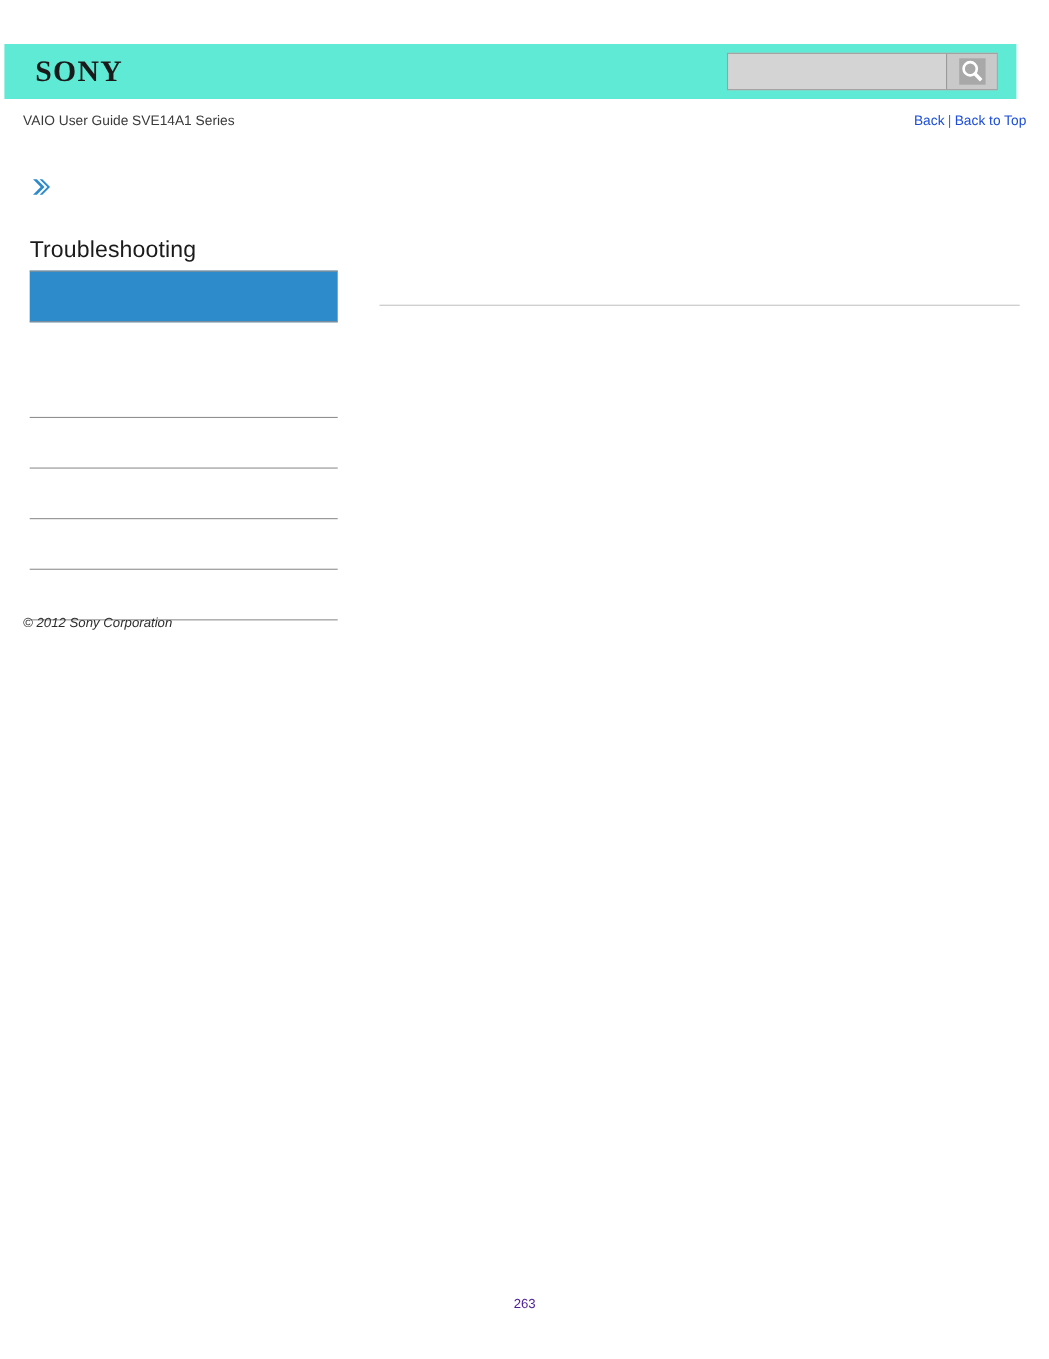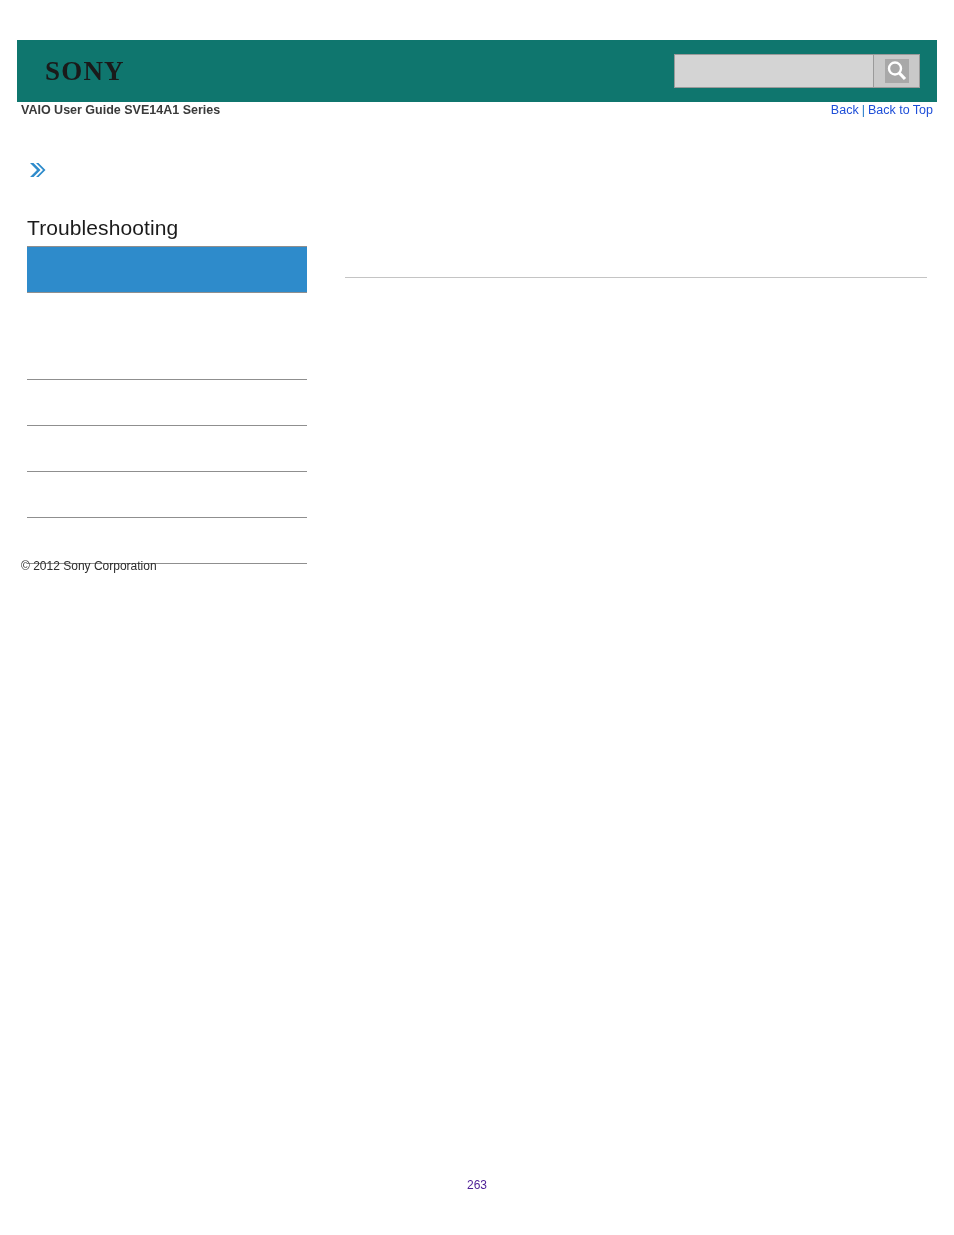--- a/index.html
+++ b/index.html
@@ -11,25 +11,25 @@
     width: 954px;
     height: 1235px;
     position: relative;
     font-family: "Liberation Sans", sans-serif;
     -webkit-font-smoothing: antialiased;
   }
 
   
   .header-bar {
     position: absolute;
-    left: 17px;
+    left: 4px;
     top: 40px;
     width: 920px;
-    height: 62px;
-    background: #0f766e;
+    height: 50px;
+    background: #5eead4;
     box-sizing: border-box;
   }
   .sony-logo {
     position: absolute;
     left: 28px;
     top: 50%;
     transform: translateY(-50%);
     font-family: "Liberation Serif", serif;
     font-weight: bold;
     font-size: 27px;
@@ -76,21 +76,20 @@
   .search-button svg { display: block; }
 
   
   .doc-title {
     position: absolute;
     left: 21px;
     top: 103px;
     font-size: 12.5px;
     color: #3a3a3a;
     white-space: nowrap;
-    font-weight: bold;
   }
   .top-nav {
     position: absolute;
     right: 21px;
     top: 103px;
     font-size: 12.5px;
     white-space: nowrap;
     color: #2079c9;
   }
   .top-nav a {
@@ -150,20 +149,21 @@
   }
   .nav-item.first { margin-top: 41px; }
 
   .copyright {
     position: absolute;
     left: 21px;
     top: 559px;
     font-size: 12px;
     color: #2d2d2d;
     white-space: nowrap;
+    font-style: italic;
   }
 
   
   .content {
     position: absolute;
     left: 345px;
     top: 199px;
     width: 582px;
   }
   .faq-link {

